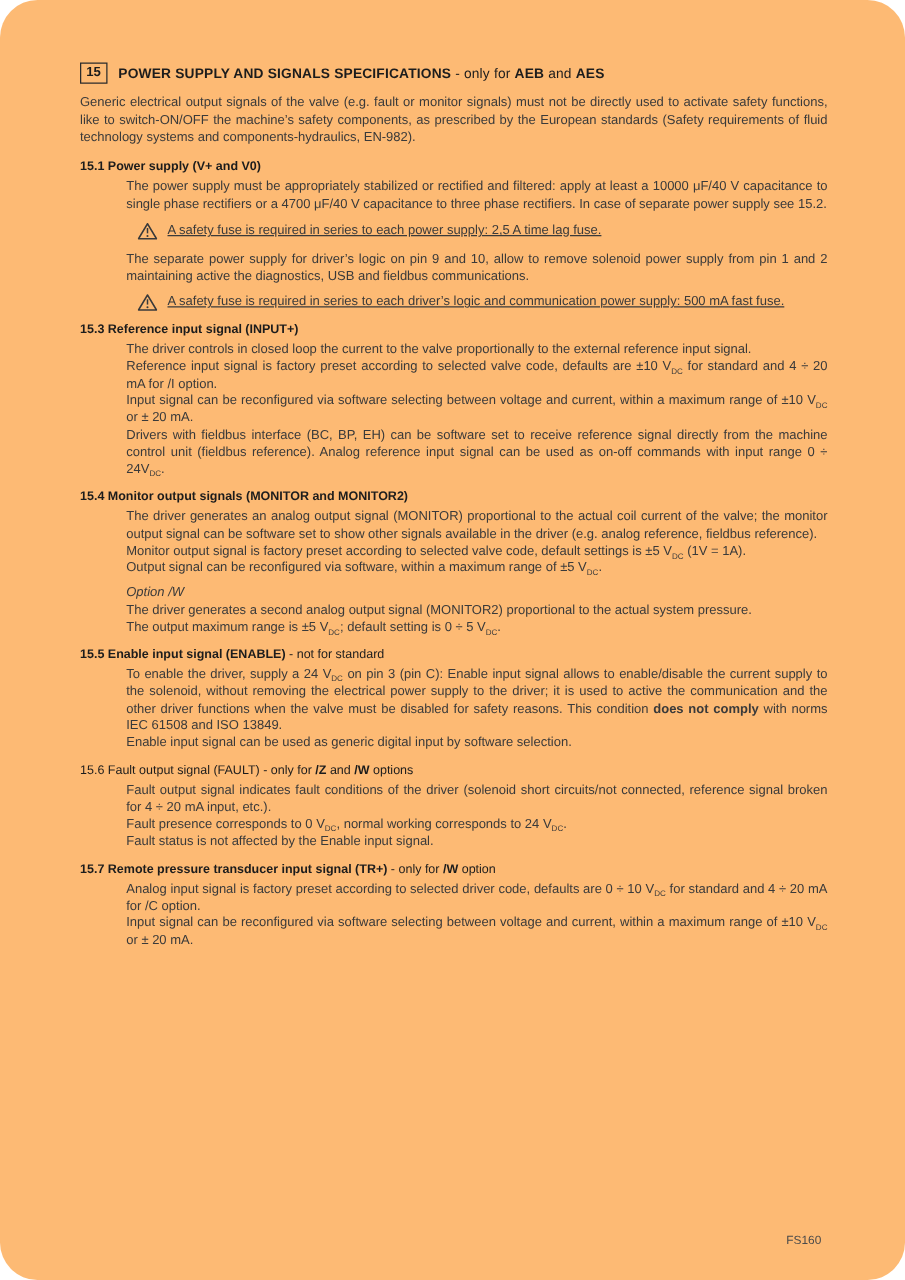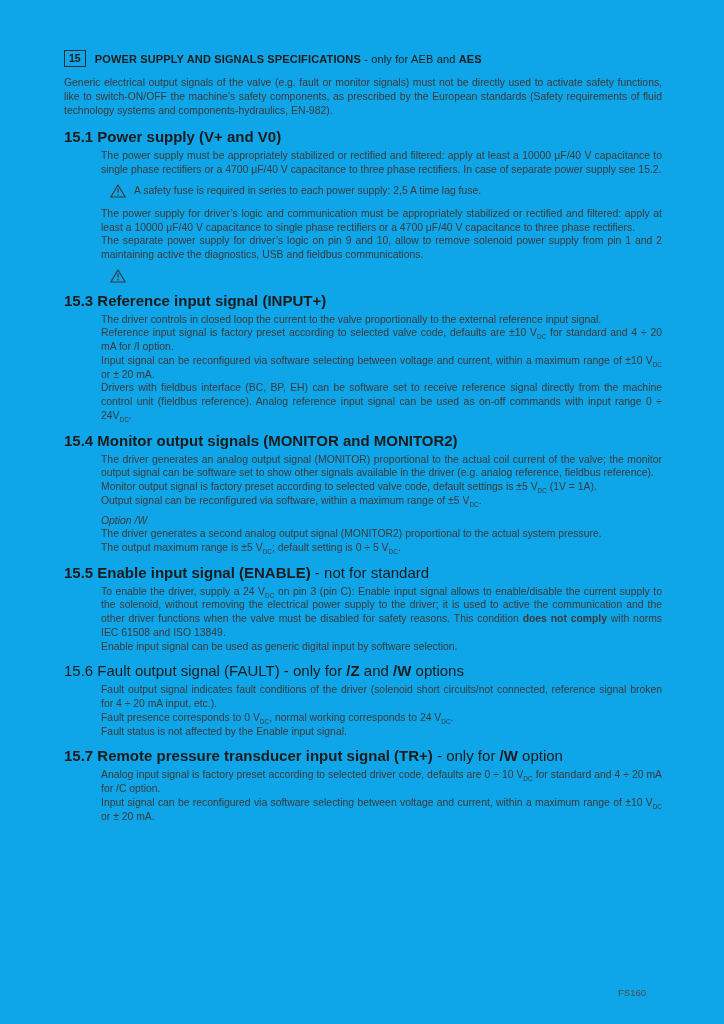--- a/index.html
+++ b/index.html
@@ -1,45 +1,45 @@
 <!DOCTYPE html>
 <html><head>
 <meta charset="utf-8">
 <style>
   html,body{margin:0;padding:0;background:#ffffff;}
   .page{
-    width:724px;height:1024px;background:#0ea5e9;position:relative;
+    width:724px;height:1024px;background:#fdba74;position:relative;
     font-family:"Liberation Sans","DejaVu Sans",sans-serif;color:#3a3a3a;
-    box-sizing:border-box;padding:50px 62px 0 64px;overflow:hidden;
+    box-sizing:border-box;padding:50px 62px 0 64px;overflow:hidden;border-radius:30px;
   }
   .header-row{display:flex;align-items:center;gap:9px;margin-bottom:9px;}
   .num-box{
     border:1.4px solid #2b2b2b;color:#1c1c1c;font-weight:bold;font-size:10.5px;
     padding:1px 4px;line-height:1.25;display:inline-block;
   }
   .header-title{font-size:11px;color:#1c1c1c;letter-spacing:0.15px;}
   .intro{font-size:10.4px;line-height:1.32;text-align:justify;margin:0 0 11px 0;}
   .section{margin-bottom:9px;}
-  .sec-heading{font-size:15px;color:#1c1c1c;margin:0 0 4px 0;}
+  .sec-heading{font-size:10px;color:#1c1c1c;margin:0 0 4px 0;}
   .sec-body{margin-left:37px;}
   .body-p{font-size:10.4px;line-height:1.32;text-align:justify;margin:0;}
   .body-p.gap{margin-top:6px;}
-  .warning-row{display:flex;align-items:center;gap:8px;margin:7px 0 2px 9px;}
+  .warning-row{display:flex;align-items:center;gap:8px;margin:7px 0 2px 9px;text-decoration:underline;}
   .warn-icon{display:inline-flex;flex:0 0 auto;}
   .warning-text{font-size:10.4px;line-height:1.32;}
   sub{font-size:0.62em;line-height:0;}
-  .footer{position:absolute;right:78px;bottom:26px;font-size:9.5px;color:#4a4a4a;}
+  .footer{position:absolute;right:67px;bottom:26px;font-size:9.5px;color:#4a4a4a;}
 </style>
 </head>
 <body>
 
 <div class="page">
   <div class="header-row">
     <span class="num-box">15</span>
-    <span class="header-title" id="header-title"><span style="font-weight: 700;">POWER SUPPLY AND SIGNALS SPECIFICATIONS</span><span> - only for </span><span style="font-weight: 400;">AEB</span><span> and </span><span style="font-weight: 700;">AES</span></span>
+    <span class="header-title" id="header-title"><span style="font-weight: 700;">POWER SUPPLY AND SIGNALS SPECIFICATIONS</span><span> - only for </span><span style="font-weight: 700;">AEB</span><span> and </span><span style="font-weight: 700;">AES</span></span>
   </div>
   <p class="intro">Generic electrical output signals of the valve (e.g. fault or monitor signals) must not be directly used to activate safety functions, like to switch-ON/OFF the machine’s safety components, as prescribed by the European standards (Safety requirements of fluid technology systems and components-hydraulics, EN-982).</p>
   <div id="sections">
       <div class="section">
         <div class="sec-heading"><span style="font-weight: 700;">15.1 Power supply (V+ and V0)</span></div>
         <div class="sec-body">
           <p class="body-p"><span>The power supply must be appropriately stabilized or rectified and filtered: apply at least a 10000 μF/40 V capacitance to single phase rectifiers or a 4700 μF/40 V capacitance to three phase rectifiers. In case of separate power supply see 15.2.</span></p>
           <div class="warning-row">
             <span class="warn-icon">
               <svg width="16" height="14" viewBox="0 0 24 21" aria-hidden="true">
@@ -47,30 +47,30 @@
                 <rect x="11.1" y="6.6" width="1.8" height="6.4" fill="#3a3a3a"></rect>
                 <circle cx="12" cy="16.1" r="1.25" fill="#3a3a3a"></circle>
               </svg>
             </span>
             <span class="warning-text"><span>A safety fuse is required in series to each power supply: 2,5 A time lag fuse.</span></span>
           </div>
         </div>
       </div>
       <div class="section">
         <div class="sec-body">
-          <p class="body-p"><span>The power supply for driver’s logic and communication must be appropriately stabilized or rectified and filtered: apply at least a 10000 μF/40 V capacitance to single phase rectifiers or a 4700 μF/40 V capacitance to three phase rectifiers.</span></p>
           <p class="body-p"><span>The separate power supply for driver’s logic on pin 9 and 10, allow to remove solenoid power supply from pin 1 and 2 maintaining active the diagnostics, USB and fieldbus communications.</span></p>
           <div class="warning-row">
             <span class="warn-icon">
               <svg width="16" height="14" viewBox="0 0 24 21" aria-hidden="true">
                 <path d="M12 1.5 L22.8 19.5 H1.2 Z" fill="none" stroke="#3a3a3a" stroke-width="1.8" stroke-linejoin="round"></path>
                 <rect x="11.1" y="6.6" width="1.8" height="6.4" fill="#3a3a3a"></rect>
                 <circle cx="12" cy="16.1" r="1.25" fill="#3a3a3a"></circle>
               </svg>
             </span>
+            <span class="warning-text"><span>A safety fuse is required in series to each driver’s logic and communication power supply: 500 mA fast fuse.</span></span>
           </div>
         </div>
       </div>
       <div class="section">
         <div class="sec-heading"><span style="font-weight: 700;">15.3 Reference input signal (INPUT+)</span></div>
         <div class="sec-body">
           <p class="body-p"><span>The driver controls in closed loop the current to the valve proportionally to the external reference input signal.</span></p>
           <p class="body-p"><span>Reference input signal is factory preset according to selected valve code, defaults are ±10 V</span><sub>DC</sub><span> for standard and 4 ÷ 20 mA for /I option.</span></p>
           <p class="body-p"><span>Input signal can be reconfigured via software selecting between voltage and current, within a maximum range of ±10 V</span><sub>DC</sub><span> or ± 20 mA.</span></p>
           <p class="body-p"><span>Drivers with fieldbus interface (BC, BP, EH) can be software set to receive reference signal directly from the machine control unit (fieldbus reference). Analog reference input signal can be used as on-off commands with input range 0 ÷ 24V</span><sub>DC</sub><span>.</span></p>

